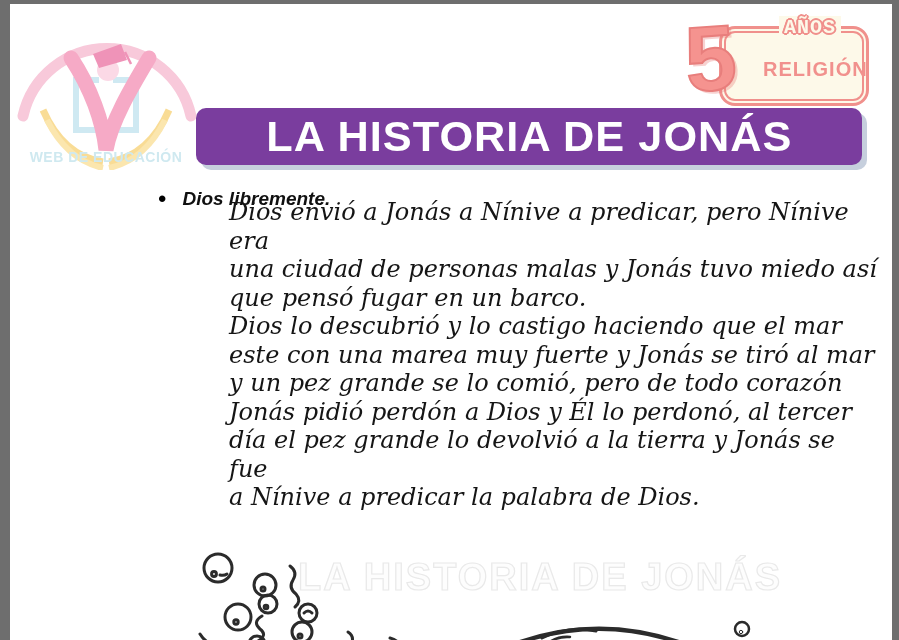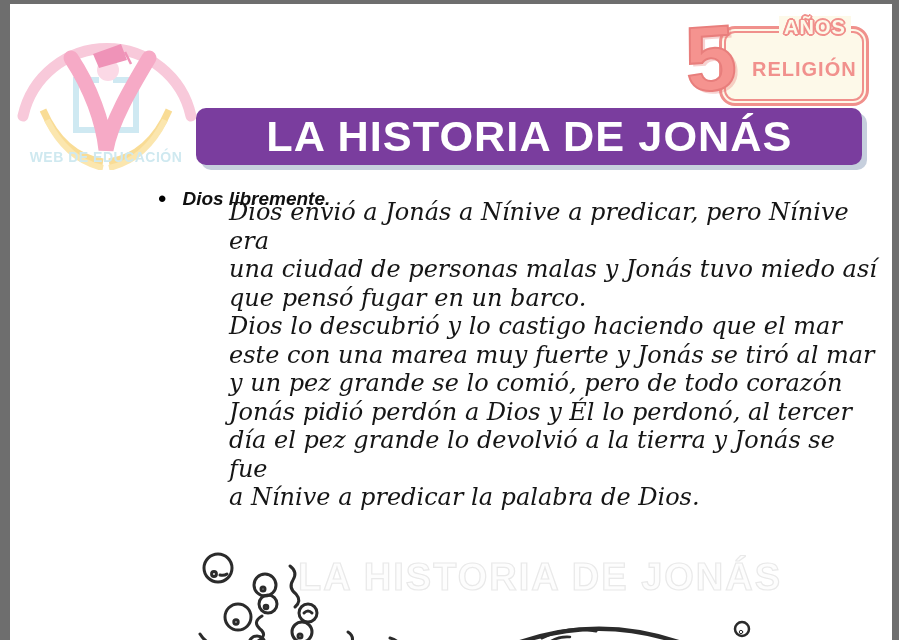--- a/index.html
+++ b/index.html
@@ -16,27 +16,27 @@
   .badge { position:absolute; left:691px; top:14px; width:176px; height:90px; }
   .badge-box { position:absolute; left:18px; top:8px; width:150px; height:80px;
                background:#fdf9e9; border:3px solid #f0908c; border-radius:16px; }
   .badge-box::before { content:""; position:absolute; inset:2px;
                border:2px solid #f0908c; border-radius:11px; }
   .badge-years { position:absolute; left:78px; top:-2px; z-index:3;
                font-size:20px; font-weight:bold; letter-spacing:1px;
                color:#fdf9e9; background:#fdf9e9; padding:0 5px;
                text-shadow:-2px 0 #f0908c, 2px 0 #f0908c, 0 -2px #f0908c, 0 2px #f0908c,
                            -1.4px -1.4px #f0908c, 1.4px -1.4px #f0908c,
-                           -1.4px 1.4px #f0908c, 1.4px 1.4px #f0908c; }
+                           -1.4px 1.4px #f0908c, 1.4px 1.4px #f0908c;font-family:Liberation Mono, monospace; }
   .badge-number { position:absolute; left:-16px; top:-6px; z-index:4;
                font-size:92px; line-height:92px; font-weight:800;
                color:#f5938f; -webkit-text-stroke:2px #e87e7c;
                transform:rotate(-4deg);
                text-shadow:3px 3px 0 rgba(232,126,124,.35); }
-  .badge-subject { position:absolute; left:51px; top:40px; width:104px; z-index:3;
+  .badge-subject { position:absolute; left:62px; top:40px; width:104px; z-index:3;
                text-align:right; font-size:20px; font-weight:bold;
                letter-spacing:1px; color:#f1918d; }
 
   
   .title-bar { position:absolute; left:186px; top:104px; width:666px; height:57px;
                background:#7a3d9e; border-radius:10px;
                box-shadow:5px 5px 0 #c6cfdd;
                display:flex; align-items:center; justify-content:center; }
   .title-bar span { font-size:42px; font-weight:bold; color:#ffffff;
                letter-spacing:1px; white-space:nowrap; transform:scaleX(1.03); }

